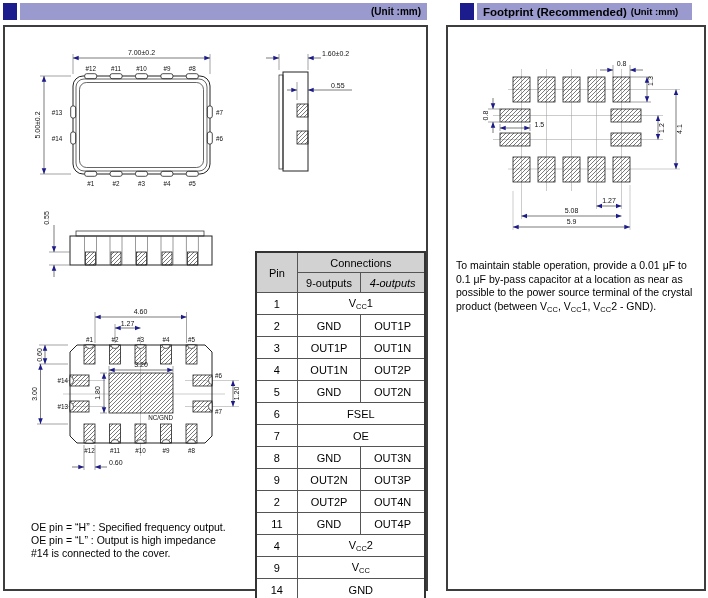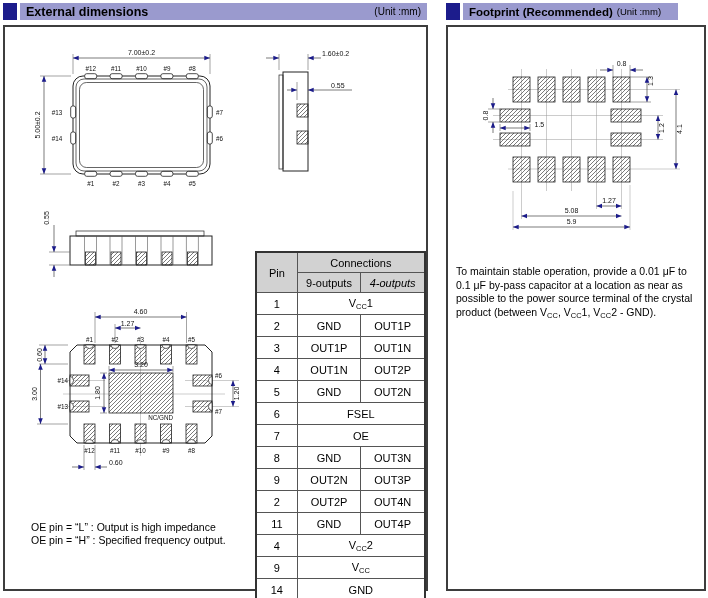--- a/index.html
+++ b/index.html
@@ -4,21 +4,21 @@
 <style>
   html,body{margin:0;padding:0;background:#fff;}
   .page{position:relative;width:708px;height:598px;background:#fff;overflow:hidden;
         font-family:"Liberation Sans","DejaVu Sans",sans-serif;color:#111;}
   .abs{position:absolute;}
   
   .hdr{display:flex;align-items:stretch;height:17px;}
   .hdr-sq{width:14px;background:#1c1c8c;margin-right:3px;}
   .hdr-bar{flex:1;background:#9a9ace;display:flex;align-items:center;padding:0 6px;}
   .hdr-title{font-weight:bold;font-size:12.5px;color:#000;}
-  .hdr-unit{font-weight:normal;font-size:10px;color:#000;margin-left:auto;}
+  .hdr-unit{font-weight:bold;font-size:10px;color:#000;margin-left:auto;}
   .hdr-bar.tight .hdr-title{font-size:11.5px;}
   .hdr-bar.tight .hdr-unit{font-size:9.5px;margin-left:4px;}
   
   .box{position:absolute;border:2px solid #3d3d3d;background:#fff;box-sizing:border-box;}
   
   svg text{font-family:"Liberation Sans","DejaVu Sans",sans-serif;}
   .dl{font-size:7px;fill:#111;}
   .pl{font-size:6.3px;fill:#111;}
   .outline{fill:none;stroke:#222;stroke-width:1;}
   .thin{fill:none;stroke:#222;stroke-width:0.7;}
@@ -43,26 +43,25 @@
   .fp-note{font-size:10.5px;line-height:13.5px;color:#000;margin:0;}
 </style>
 </head>
 <body>
 
 <div class="page">
 
   <div class="abs hdr" style="left:3px;top:3px;width:424px;">
     <span class="hdr-sq"></span>
     <div class="hdr-bar">
-      <span class="hdr-title">External dimensions</span>
       <span class="hdr-unit">(Unit :mm)</span>
     </div>
   </div>
 
-  <div class="abs hdr" style="left:446px;top:3px;width:232px;">
+  <div class="abs hdr" style="left:460px;top:3px;width:232px;">
     <span class="hdr-sq"></span>
     <div class="hdr-bar tight">
       <span class="hdr-title">Footprint (Recommended)</span>
       <span class="hdr-unit">(Unit :mm)</span>
     </div>
   </div>
 
   <div class="box" style="left:3px;top:25px;width:425px;height:566px;">
 
     <svg class="abs" style="left:22px;top:11px;" width="235" height="170" viewBox="0 0 235 170">
@@ -385,22 +384,23 @@
           <td colspan="2"><span>V</span><span class="vsub">CC</span><span></span></td>
         </tr>
         <tr>
           <td class="pin">14</td>
           <td colspan="2">GND</td>
         </tr>
       </tbody>
     </table>
 
     <div class="abs notes" style="left:26px;top:494px;width:230px;">
+      <div>OE pin = “H” : Specified frequency output.</div>
       <div>OE pin = “L” : Output is high impedance</div>
-      <div>OE pin = “H” : Specified frequency output.</div>
+      <div>#14 is connected to the cover.</div>
     </div>
   </div>
 
   <div class="box" style="left:446px;top:25px;width:260px;height:566px;">
 
     <svg class="abs" style="left:0px;top:12px;" width="256" height="205" viewBox="0 0 256 205">
       <defs>
         <pattern id="hE" patternUnits="userSpaceOnUse" width="4" height="4">
           <path d="M0,4 L4,0 M-1,1 L1,-1 M3,5 L5,3" stroke="#222" stroke-width="0.6"></path>
           </pattern>
@@ -478,16 +478,16 @@
       <g>
         <line class="dim" x1="73.5" y1="177" x2="173.5" y2="177" marker-start="url(#mE)" marker-end="url(#mE)"></line>
         <text class="dl" x="123.5" y="174" text-anchor="middle">5.08</text>
       </g>
       <g>
         <line class="dim" x1="65" y1="188" x2="182" y2="188" marker-start="url(#mE)" marker-end="url(#mE)"></line>
         <text class="dl" x="123.5" y="185" text-anchor="middle">5.9</text>
       </g>
     </svg>
 
-    <p class="abs fp-note" style="left:8px;top:238px;width:242px;"><span>To maintain stable operation, provide a 0.01 μF to 0.1 μF by-pass capacitor at a location as near as possible to the power source terminal of the crystal product (between V</span><span class="vsub">CC</span><span>, V</span><span class="vsub">CC</span><span>1, V</span><span class="vsub">CC</span><span>2 - GND).</span></p>
+    <p class="abs fp-note" style="left:8px;top:232px;width:242px;"><span>To maintain stable operation, provide a 0.01 μF to 0.1 μF by-pass capacitor at a location as near as possible to the power source terminal of the crystal product (between V</span><span class="vsub">CC</span><span>, V</span><span class="vsub">CC</span><span>1, V</span><span class="vsub">CC</span><span>2 - GND).</span></p>
   </div>
 
 </div>
 
 </body></html>

